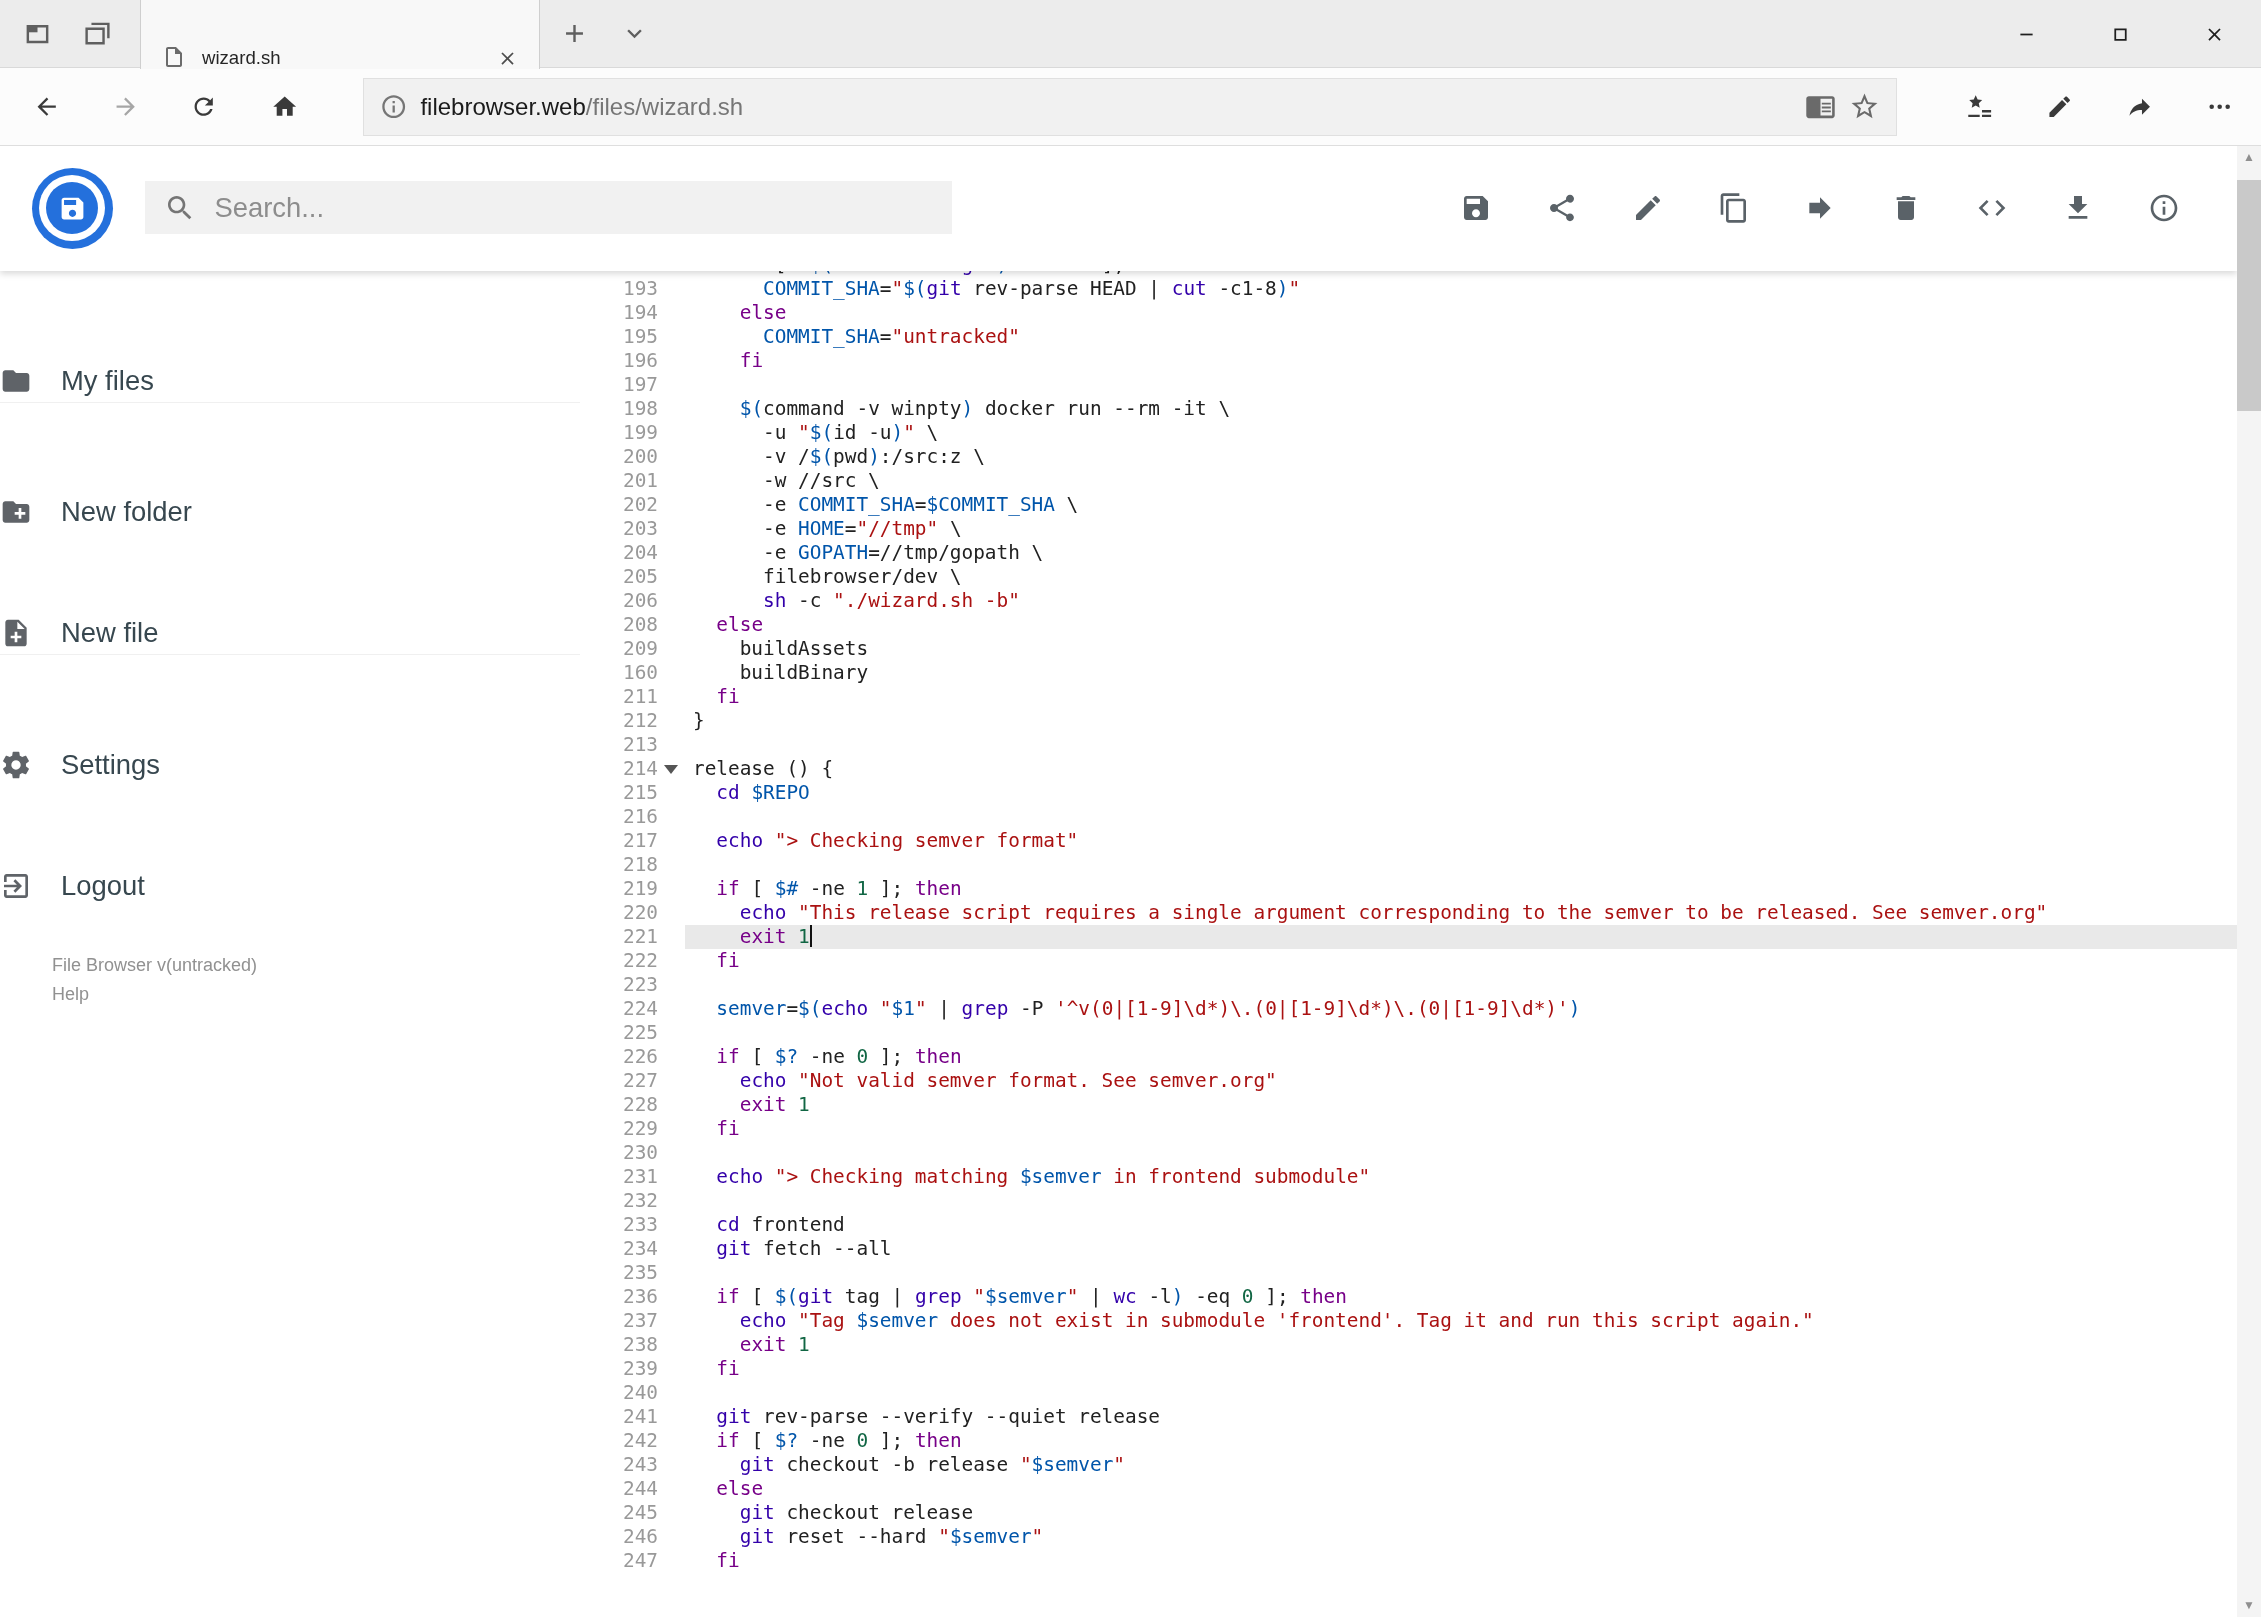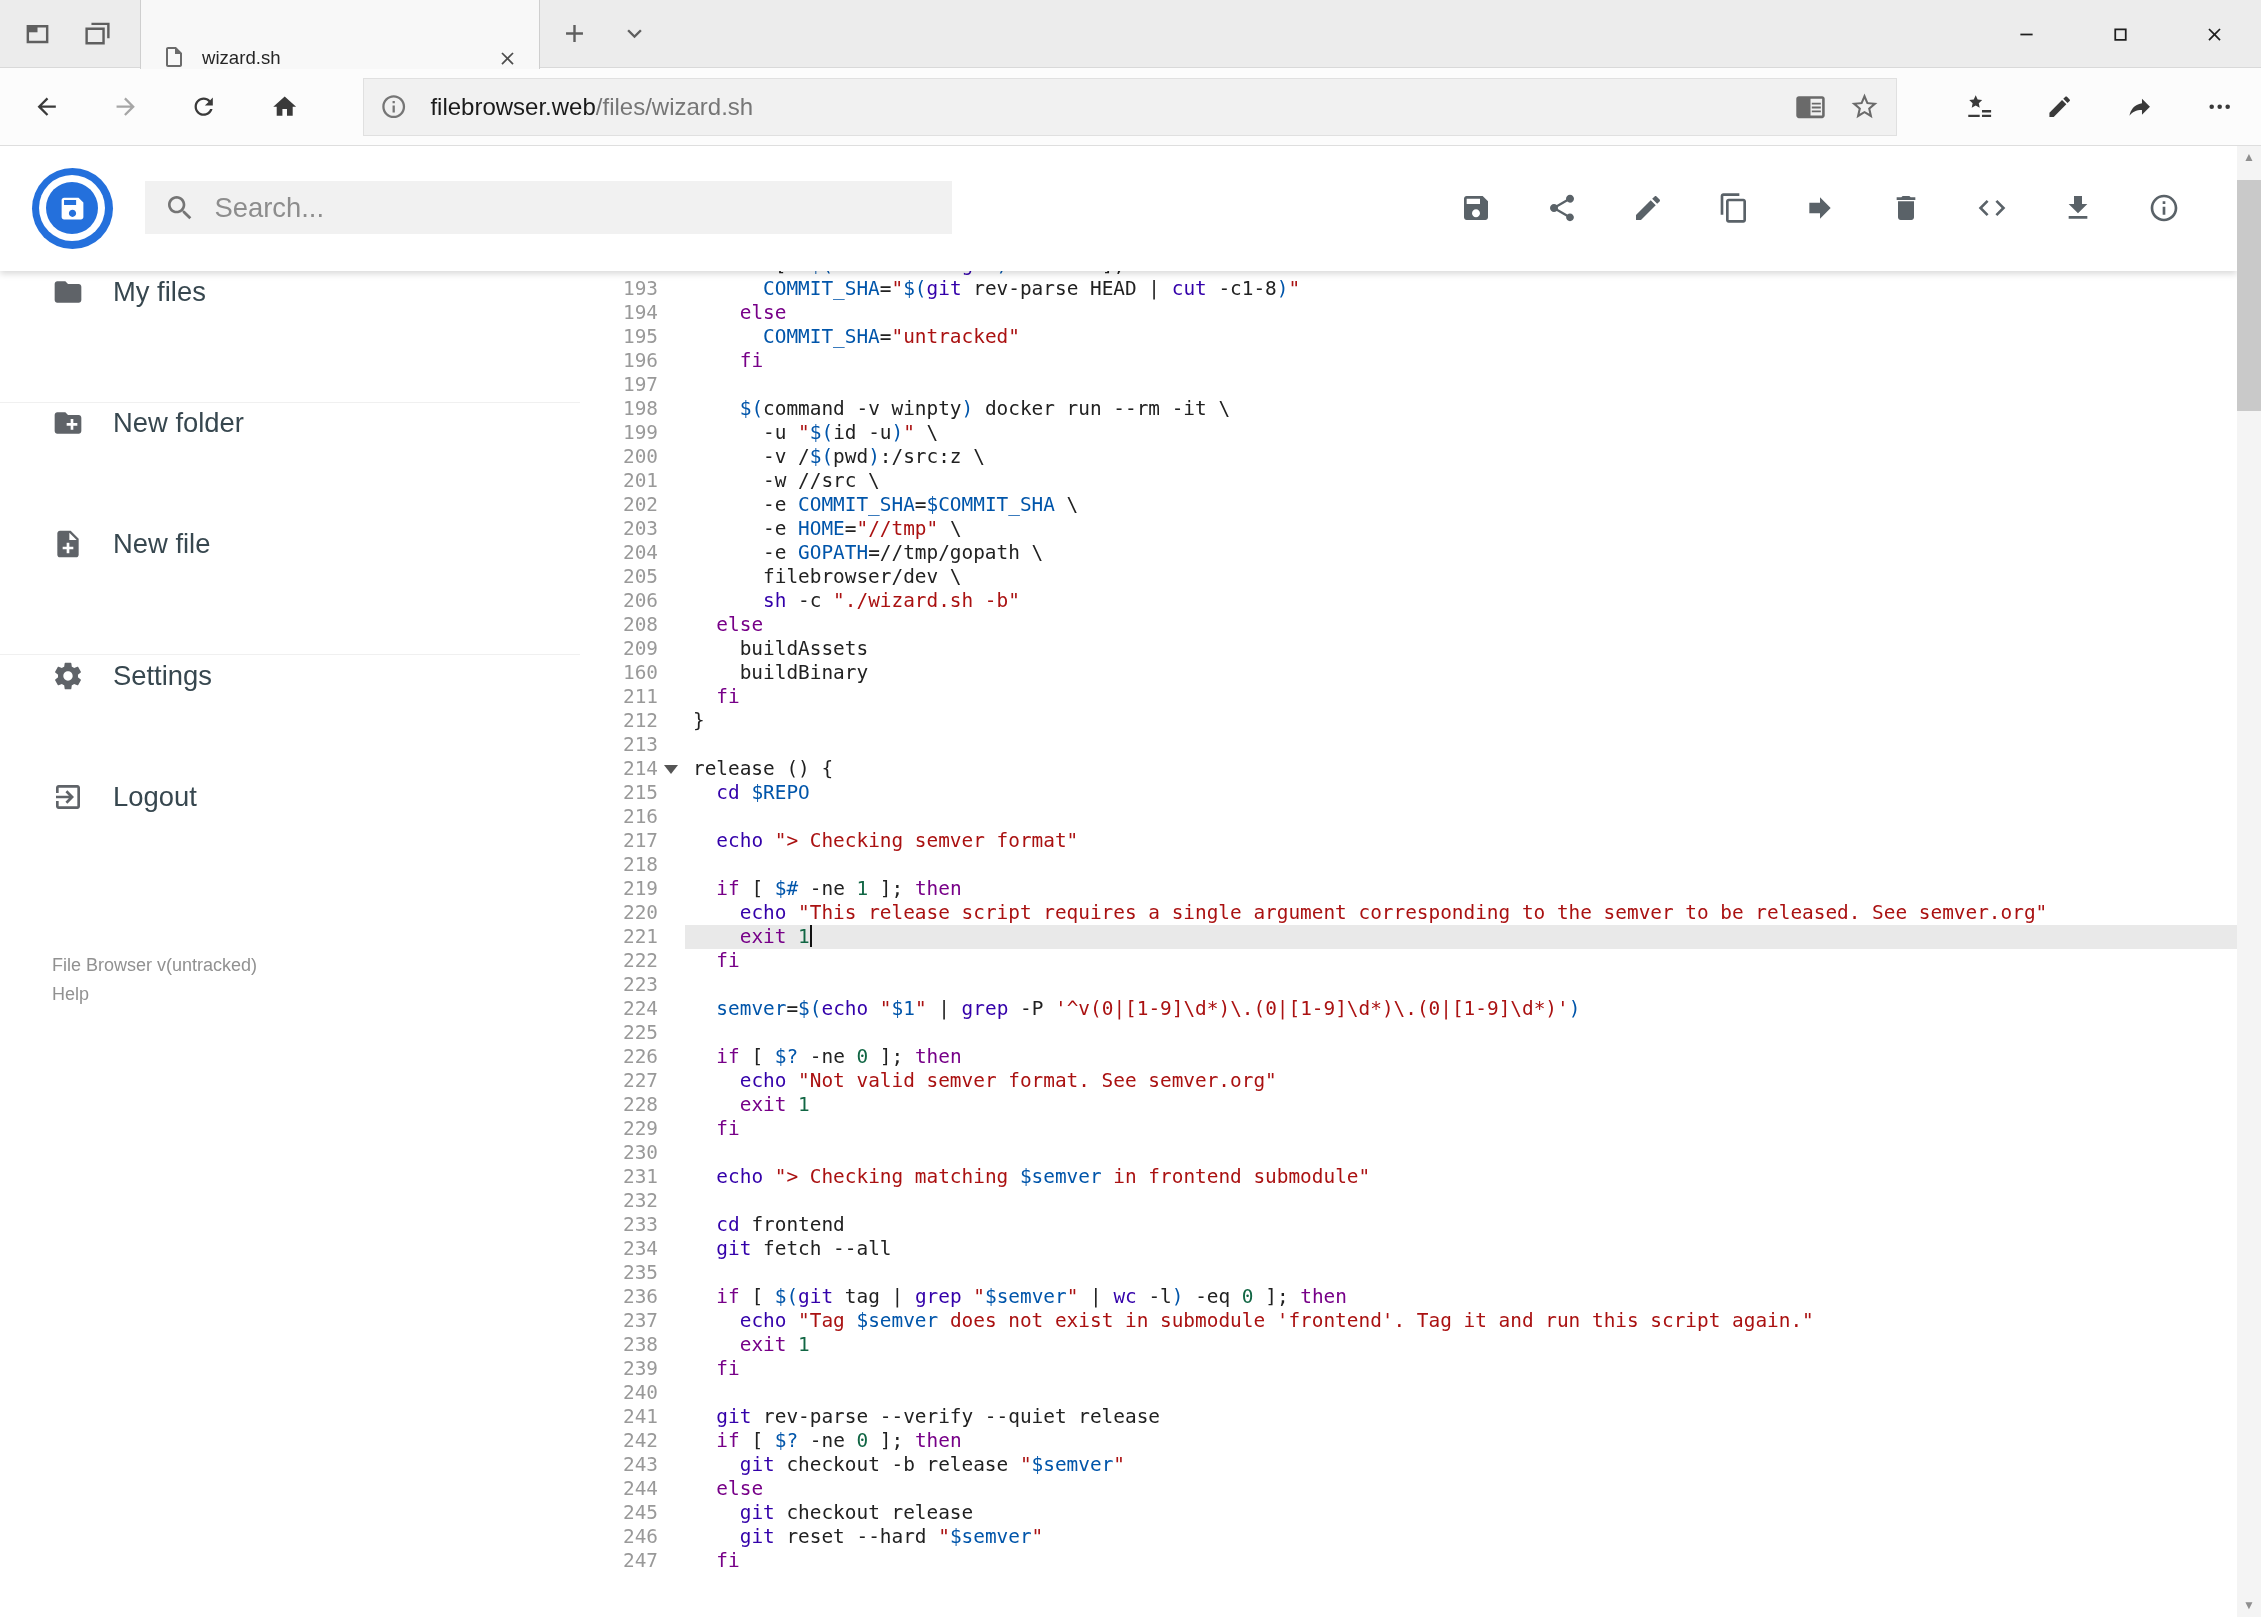--- a/index.html
+++ b/index.html
@@ -16,21 +16,21 @@
   .tab-title{font-size:18.6px;color:#262626;flex:1;white-space:nowrap;overflow:hidden}
   .tab-close{width:21px;height:21px;color:#4d4d4d;flex:none}
   .wincontrols{position:absolute;right:0;top:0;height:68px;display:flex}
   .wc{width:94px;height:68px;display:flex;align-items:center;justify-content:center;color:#1f1f1f}
   .wc .icon{width:21px;height:21px}
 
   
   .navbar{position:absolute;left:0;top:68px;width:2261px;height:78px;background:#fcfcfc;border-bottom:0.8px solid #dedede;z-index:9}
   .nav-btn{position:absolute;top:16px;width:45px;height:45px;display:flex;align-items:center;justify-content:center;color:#3a3a3a}
   .nav-btn .icon{width:27.4px;height:27.4px}
-  .urlbar{position:absolute;left:363px;top:9.7px;width:1534px;height:58px;background:#f1f1f1;border:0.8px solid #e0e0e0;display:flex;align-items:center;padding:0 16px;gap:23px}
+  .urlbar{position:absolute;left:363px;top:9.7px;width:1534px;height:58px;background:#f1f1f1;border:0.8px solid #e0e0e0;display:flex;align-items:center;padding:0 16px;gap:13px}
   .url-info{width:27.4px;height:27.4px;color:#767676;flex:none}
   .url-text{font-size:24px;flex:1;white-space:nowrap;overflow:hidden}
   .url-domain{color:#1b1b1b}
   .url-path{color:#767676}
   .url-side{width:31px;height:31px;color:#6a6a6a;flex:none}
 
   
   .appheader{position:absolute;left:0;top:145px;width:2237px;height:126px;background:#fff;box-shadow:0 3.2px 6.5px rgba(0,0,0,0.15);z-index:5}
   .logo{position:absolute;left:31.5px;top:22.6px;width:81px;height:81px;border-radius:50%;background:#2470dc;display:flex;align-items:center;justify-content:center}
   .logo-ring{width:66px;height:66px;border-radius:50%;background:#fff;display:flex;align-items:center;justify-content:center}
@@ -40,21 +40,21 @@
   .searchbox .icon{width:32px;height:32px;color:#757575;flex:none}
   .search-input{flex:1;border:none;outline:none;background:transparent;font-size:27.4px;color:#333;font-family:inherit}
   .search-input::placeholder{color:#8d8d8d}
   .hdr-tools{position:absolute;right:57px;top:0;height:126px;display:flex;align-items:center;gap:54px}
   .hdr-btn{width:32px;height:32px;color:#5a6268;cursor:pointer}
 
   
   .sidebar{position:absolute;left:0;top:271px;width:580px;height:1346px;background:#fff;z-index:1}
   .sb-section{border-bottom:0.8px solid #f0f0f0;padding:4.8px 0}
   .sb-section:last-child{border-bottom:none}
-  .sb-item{display:flex;align-items:flex-start;gap:29px;padding-left:52px;height:121px;cursor:pointer}
+  .sb-item{display:flex;align-items:flex-end;gap:29px;height:121px;cursor:pointer}
   .sb-icon{width:32px;height:32px;color:#5f6368;flex:none}
   .sb-label{font-size:27.4px;color:#37474f}
   .sb-footer{position:absolute;left:52px;top:680px;font-size:18px;color:#919191;line-height:29px}
 
   
   .editor{position:absolute;left:580px;top:271px;width:1657px;height:1346px;background:#fff;overflow:hidden;z-index:1}
   .ed-inner{margin-top:-18px;font-family:"DejaVu Sans Mono",monospace;font-size:19.4px;line-height:24px}
   .ed-row{display:flex;height:24px;white-space:pre}
   .ed-ln{width:78px;text-align:right;color:#999;flex:none}
   .ed-fold{width:27px;flex:none;position:relative}

